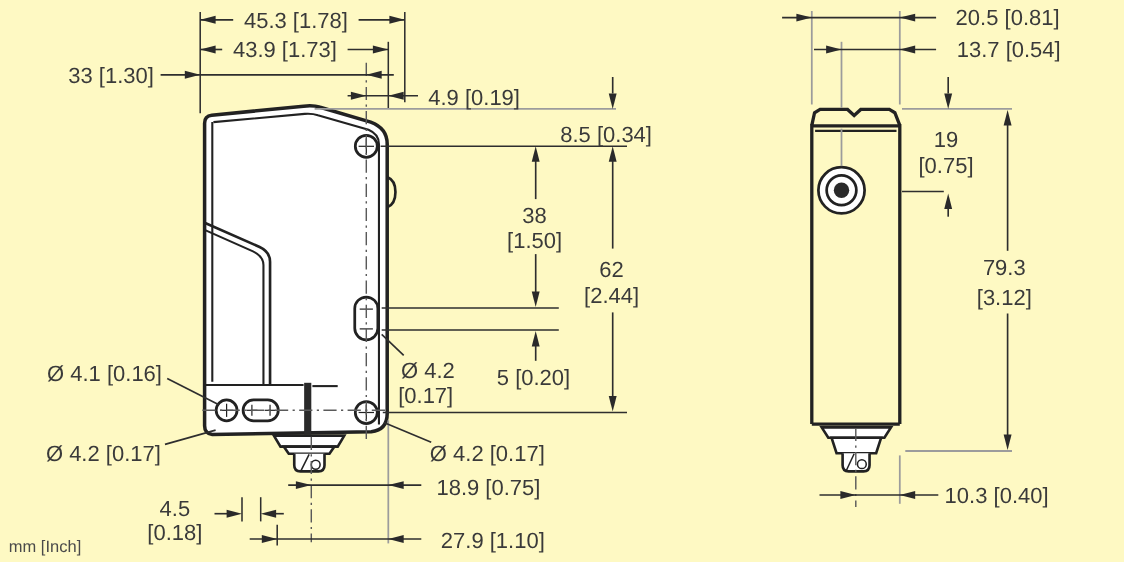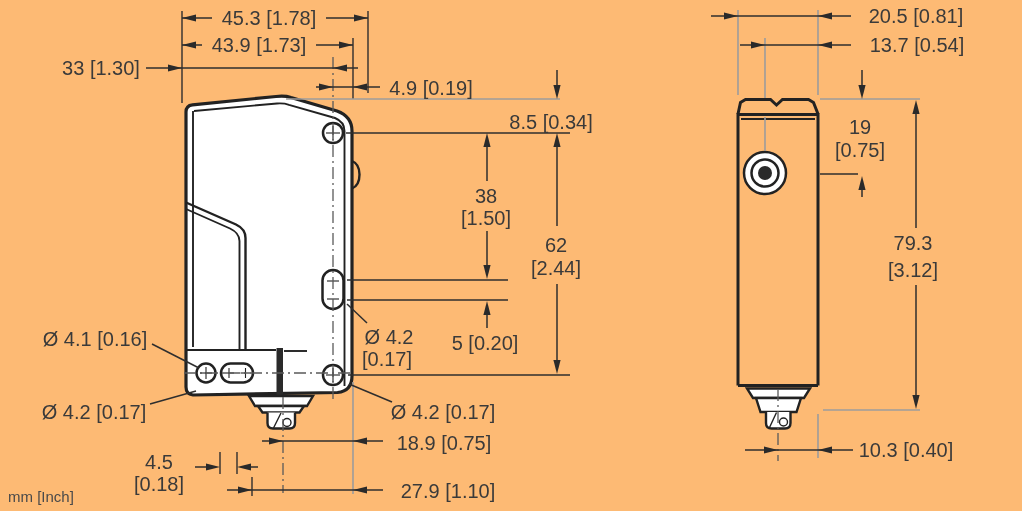--- a/index.html
+++ b/index.html
@@ -1,16 +1,16 @@
 <!DOCTYPE html>
 <html><head>
 <meta charset="utf-8">
 <style>
   html,body{margin:0;padding:0;background:#fff;}
-  .stage{width:1022px;height:511px;position:relative;background:#fdba74;overflow:hidden;}
+  .stage{width:1022px;height:511px;position:relative;background:#fef9c3;overflow:hidden;}
   svg{display:block;}
   text{font-family:"Liberation Sans","DejaVu Sans",sans-serif;fill:#3a3a3a;font-size:20px;}
   text.small{font-size:15px;fill:#4a4a4a;}
   .dim{stroke:#2e2e2e;stroke-width:1.5;fill:none;}
   .ext{stroke:#2e2e2e;stroke-width:1.4;fill:none;}
   .extg{stroke:#9c9c9c;stroke-width:1.6;fill:none;}
   .cl{stroke:#5a5a5a;stroke-width:1.3;fill:none;stroke-dasharray:12 4 2 4;}
   .arr{fill:#2a2a2a;stroke:none;}
   .body-o{stroke:#222;stroke-width:3.2;fill:#fff;}
   .body-l{stroke:#222;stroke-width:3;fill:none;}

